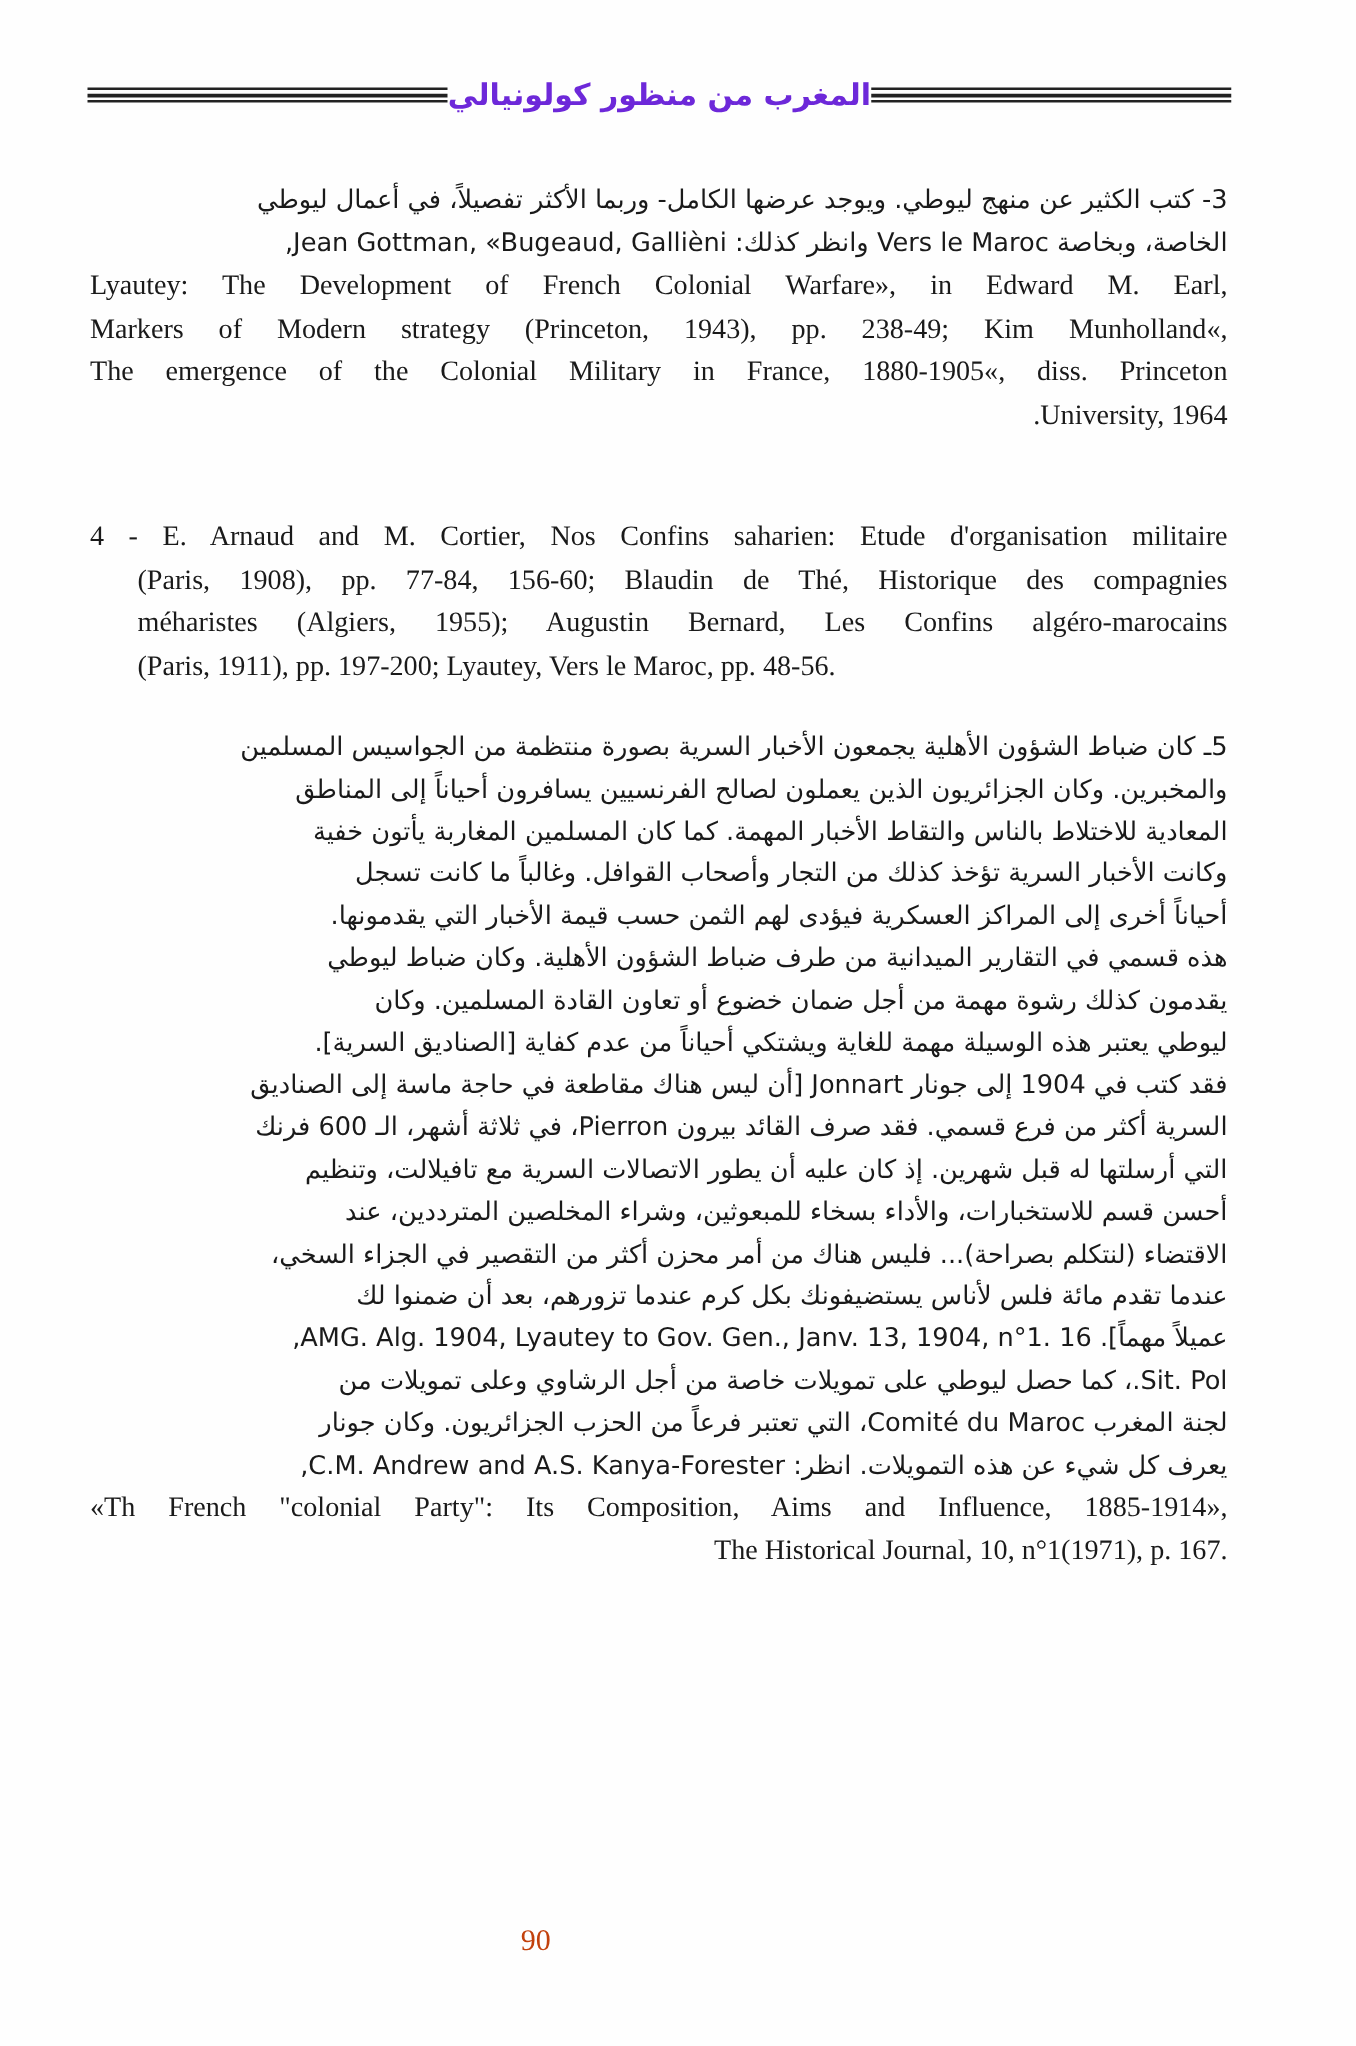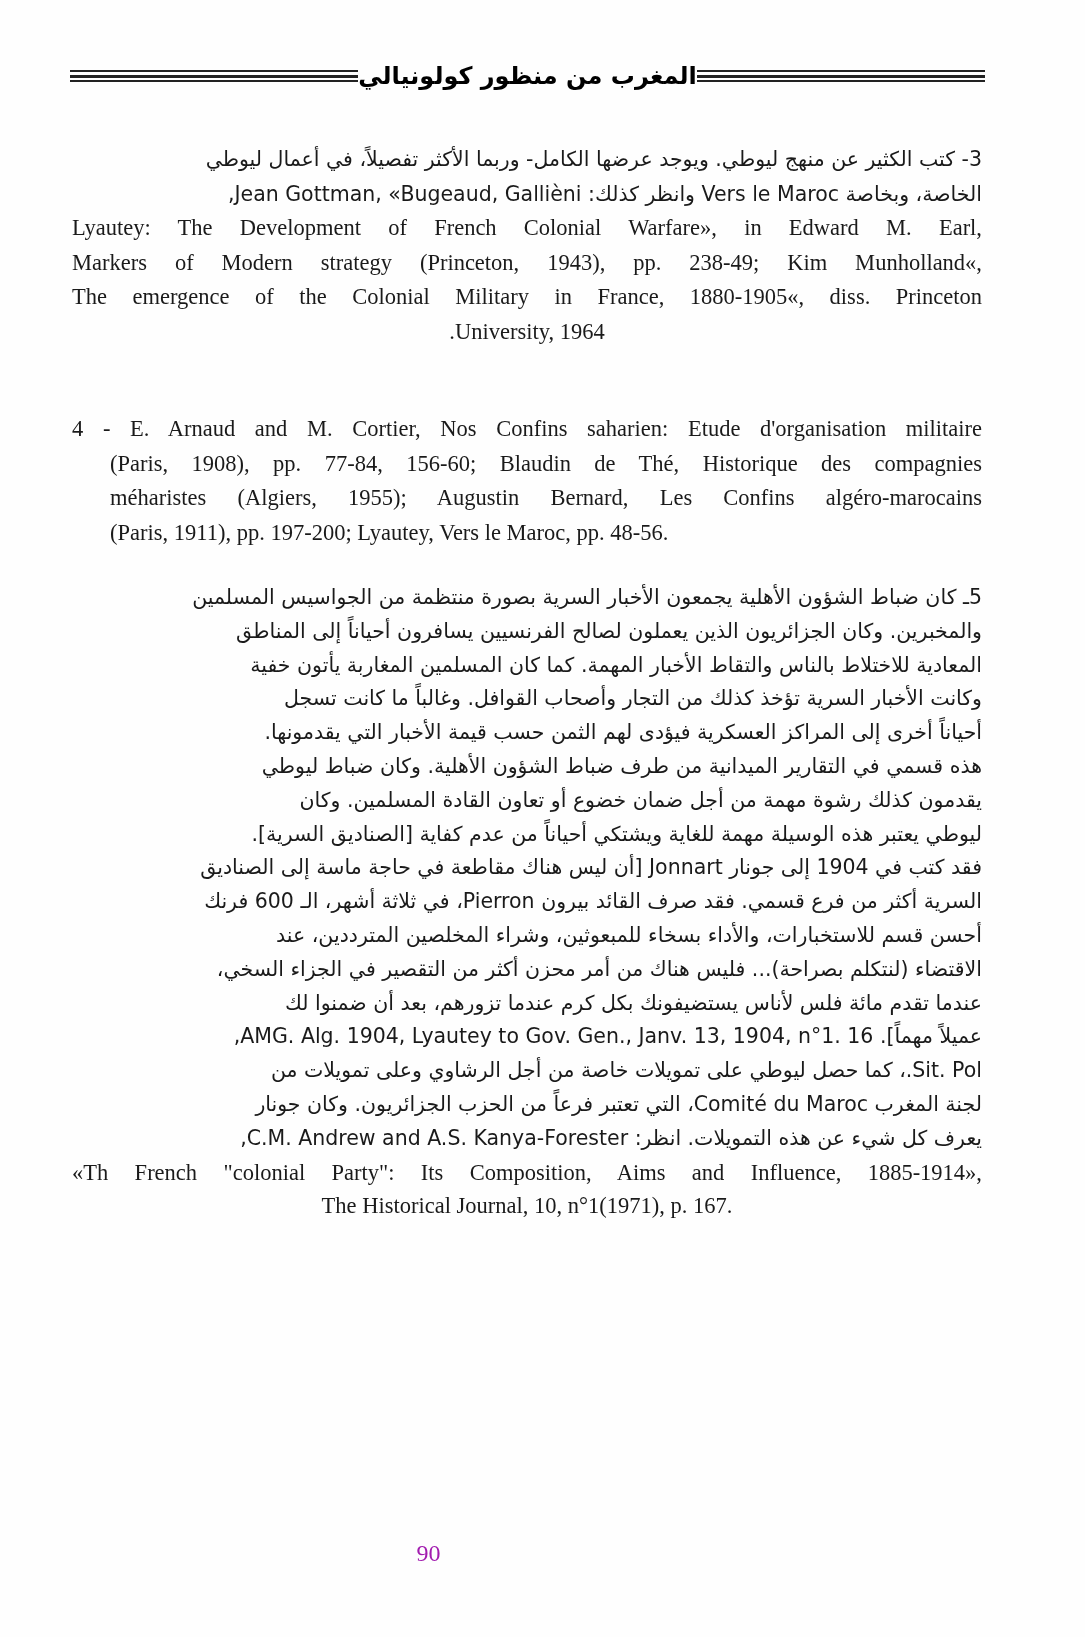--- a/index.html
+++ b/index.html
@@ -42,21 +42,21 @@
     .rule-group .rule {
       height: 2px;
       background: #222;
     }
     .rule-group .rule.thick { height: 3px; }
     .header-title {
       font-family: "DejaVu Sans", sans-serif;
       font-size: 24px;
       font-weight: bold;
       direction: rtl;
-      color: #000000;
+      color: #6d28d9;
       white-space: nowrap;
     }
 
     
     .fn {
       position: absolute;
       left: 72px;
       width: 910px;
       font-size: 22px;
       line-height: 34.5px;
@@ -73,21 +73,21 @@
     }
     .line.lt-line {
       direction: ltr;
       text-align: justify;
       text-align-last: justify;
       font-family: "Liberation Serif", serif;
       font-size: 22.5px;
     }
     .line.lt-right {
       direction: ltr;
-      text-align: center;
+      text-align: right;
       font-family: "Liberation Serif", serif;
       font-size: 22.5px;
     }
     .line.lt-left {
       direction: ltr;
       text-align: left;
       font-family: "Liberation Serif", serif;
       font-size: 22.5px;
     }
 
@@ -98,21 +98,21 @@
     #fn5 { top: 581px; line-height: 33.8px; }
 
     .page-number {
       position: absolute;
       top: 1540px;
       left: 0;
       width: 857px;
       text-align: center;
       font-family: "Liberation Serif", serif;
       font-size: 24px;
-      color: #a21caf;
+      color: #c2410c;
     }
   </style>
 </head>
 <body>
 
 <div class="page">
 
   <div class="running-header">
     <div class="rule-group">
       <div class="rule"></div>
@@ -147,20 +147,21 @@
     <span class="line ar-line">5ـ كان ضباط الشؤون الأهلية يجمعون الأخبار السرية بصورة منتظمة من الجواسيس المسلمين</span>
     <span class="line ar-line">والمخبرين. وكان الجزائريون الذين يعملون لصالح الفرنسيين يسافرون أحياناً إلى المناطق</span>
     <span class="line ar-line">المعادية للاختلاط بالناس والتقاط الأخبار المهمة. كما كان المسلمين المغاربة يأتون خفية</span>
     <span class="line ar-line">وكانت الأخبار السرية تؤخذ كذلك من التجار وأصحاب القوافل. وغالباً ما كانت تسجل</span>
     <span class="line ar-line">أحياناً أخرى إلى المراكز العسكرية فيؤدى لهم الثمن حسب قيمة الأخبار التي يقدمونها.</span>
     <span class="line ar-line">هذه قسمي في التقارير الميدانية من طرف ضباط الشؤون الأهلية. وكان ضباط ليوطي</span>
     <span class="line ar-line">يقدمون كذلك رشوة مهمة من أجل ضمان خضوع أو تعاون القادة المسلمين. وكان</span>
     <span class="line ar-line">ليوطي يعتبر هذه الوسيلة مهمة للغاية ويشتكي أحياناً من عدم كفاية [الصناديق السرية].</span>
     <span class="line ar-line">فقد كتب في 1904 إلى جونار Jonnart [أن ليس هناك مقاطعة في حاجة ماسة إلى الصناديق</span>
     <span class="line ar-line">السرية أكثر من فرع قسمي. فقد صرف القائد بيرون Pierron، في ثلاثة أشهر، الـ 600 فرنك</span>
+    <span class="line ar-line">التي أرسلتها له قبل شهرين. إذ كان عليه أن يطور الاتصالات السرية مع تافيلالت، وتنظيم</span>
     <span class="line ar-line">أحسن قسم للاستخبارات، والأداء بسخاء للمبعوثين، وشراء المخلصين المترددين، عند</span>
     <span class="line ar-line">الاقتضاء (لنتكلم بصراحة)... فليس هناك من أمر محزن أكثر من التقصير في الجزاء السخي،</span>
     <span class="line ar-line">عندما تقدم مائة فلس لأناس يستضيفونك بكل كرم عندما تزورهم، بعد أن ضمنوا لك</span>
     <span class="line ar-line">عميلاً مهماً]. AMG. Alg. 1904, Lyautey to Gov. Gen., Janv. 13, 1904, n°1. 16,</span>
     <span class="line ar-line">Sit. Pol.، كما حصل ليوطي على تمويلات خاصة من أجل الرشاوي وعلى تمويلات من</span>
     <span class="line ar-line">لجنة المغرب Comité du Maroc، التي تعتبر فرعاً من الحزب الجزائريون. وكان جونار</span>
     <span class="line ar-line">يعرف كل شيء عن هذه التمويلات. انظر: C.M. Andrew and A.S. Kanya-Forester,</span>
     <span class="line lt-line">«Th French "colonial Party": Its Composition, Aims and Influence, 1885-1914»,</span>
     <span class="line lt-right">The Historical Journal, 10, n°1(1971), p. 167.</span>
   </div>

